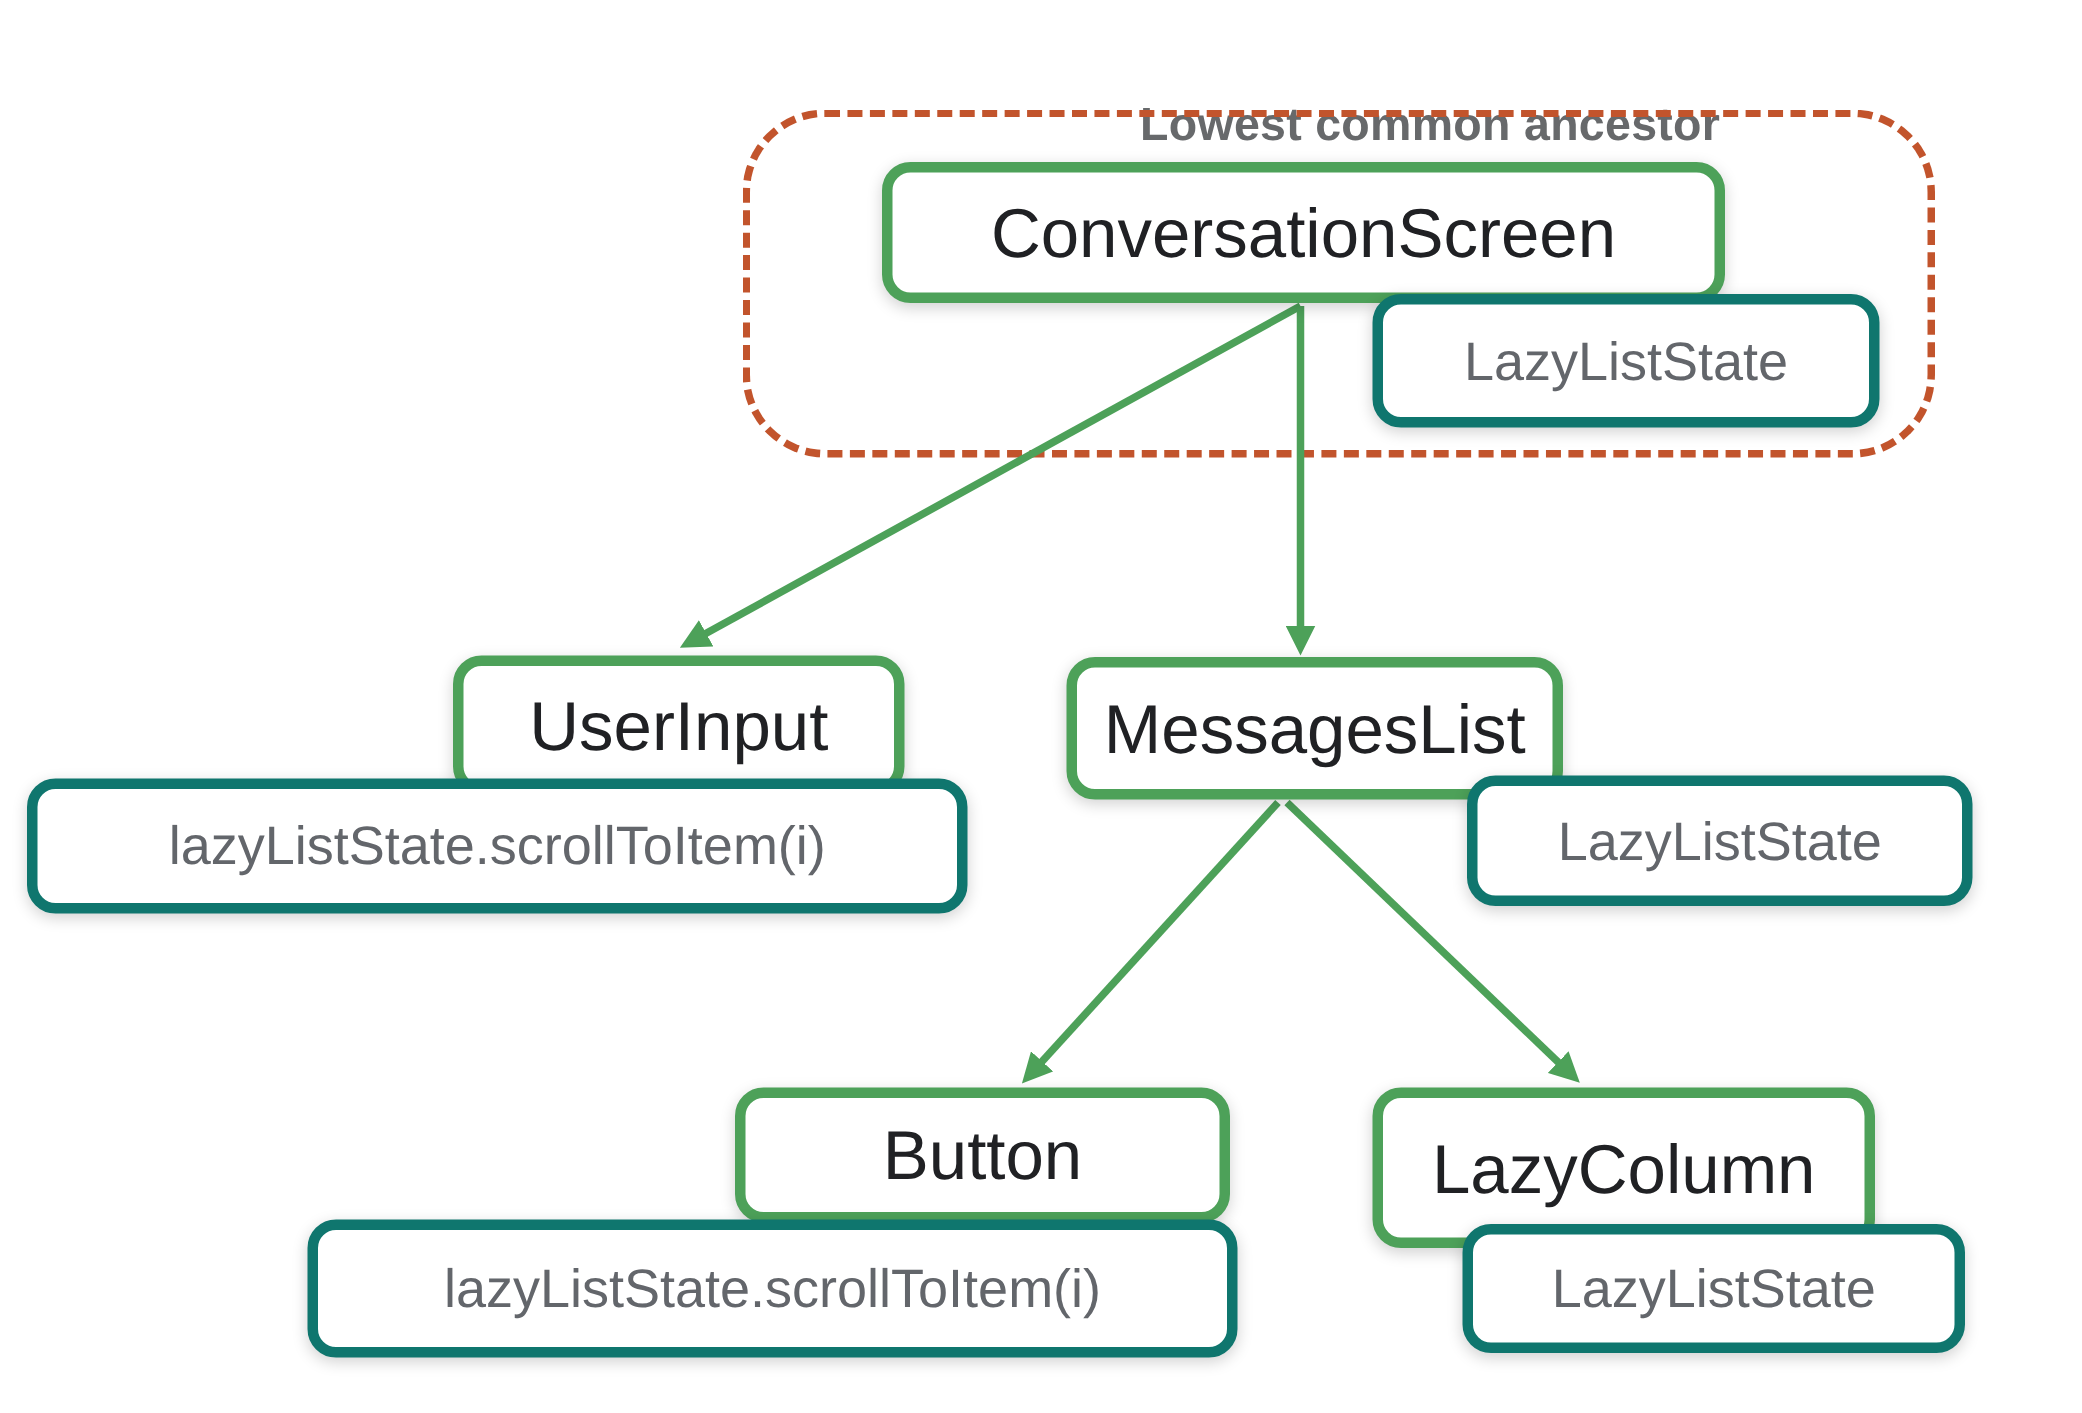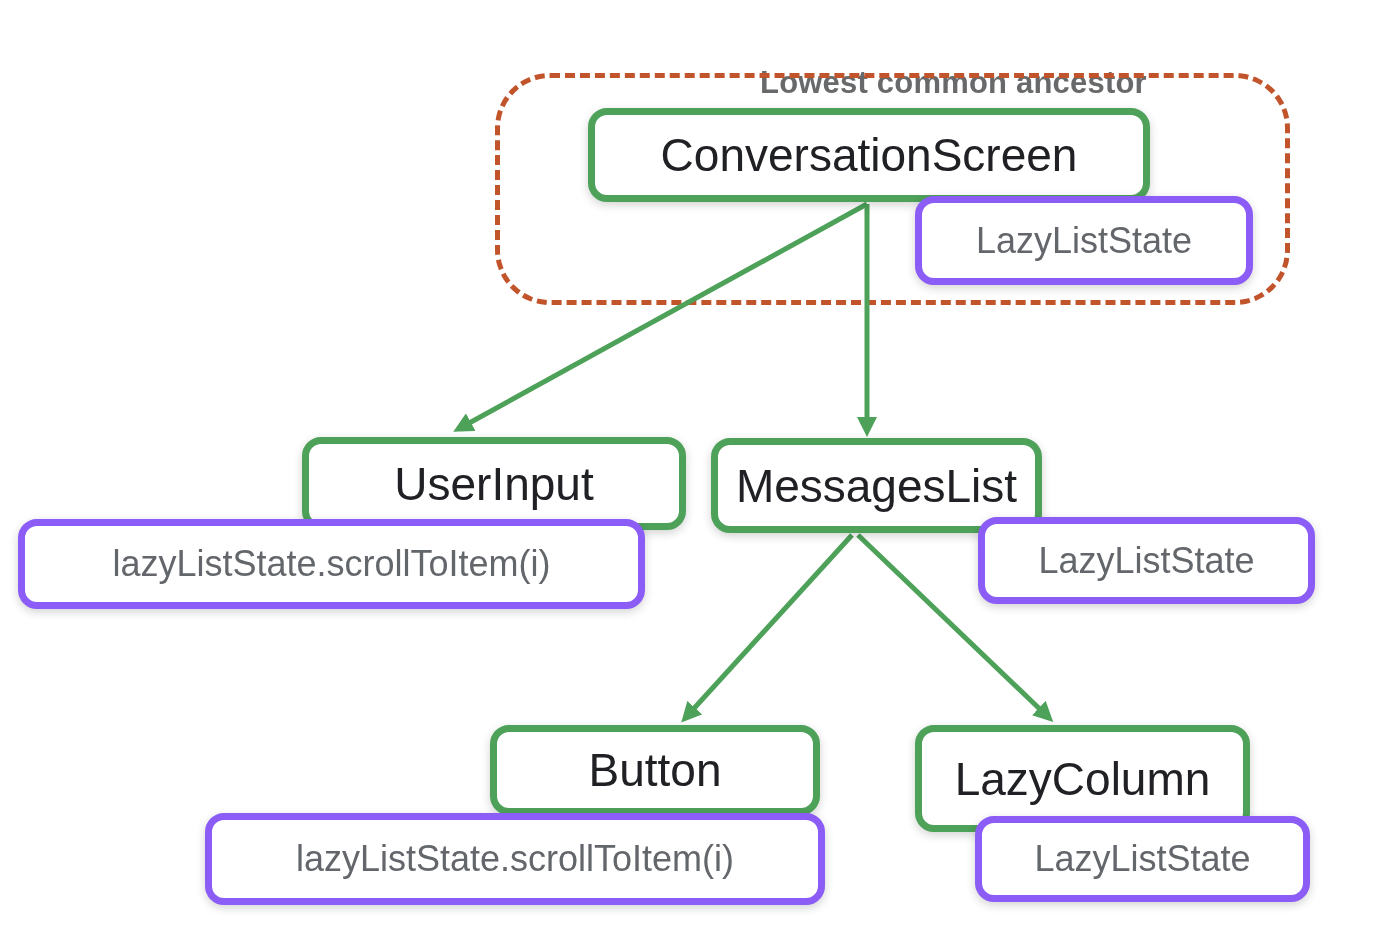--- a/index.html
+++ b/index.html
@@ -34,32 +34,32 @@
     display:flex;align-items:center;justify-content:center;
     border-radius:19px;
     box-shadow:0 3px 10px rgba(0,0,0,0.18);
   }
   .node{
     border:7px solid #4DA159;
     color:#202124;
     font-size:46px;
   }
   .state{
-    border:7px solid #8b5cf6;
+    border:7px solid #0f766e;
     color:#63666B;
     font-size:36px;
     z-index:3;
   }
   .node{z-index:2;}
   .arrows{position:absolute;left:0;top:0;z-index:1;pointer-events:none;}
 
   
   #n-conversation{left:588px;top:108px;width:562px;height:94px;}
   #s-conversation{left:915px;top:196px;width:338px;height:89px;}
-  #n-userinput{left:302px;top:437px;width:384px;height:93px;}
+  #n-userinput{left:302px;top:437px;width:301px;height:93px;}
   #s-userinput{left:18px;top:519px;width:627px;height:90px;}
   #n-messageslist{left:697px;top:438px;width:331px;height:95px;margin-left:14px;}
   #s-messageslist{left:978px;top:517px;width:337px;height:87px;}
   #n-button{left:490px;top:725px;width:330px;height:90px;}
   #s-button{left:205px;top:813px;width:620px;height:92px;}
   #n-lazycolumn{left:915px;top:725px;width:335px;height:107px;}
   #s-lazycolumn{left:975px;top:816px;width:335px;height:86px;}
 </style>
 </head>
 <body>

